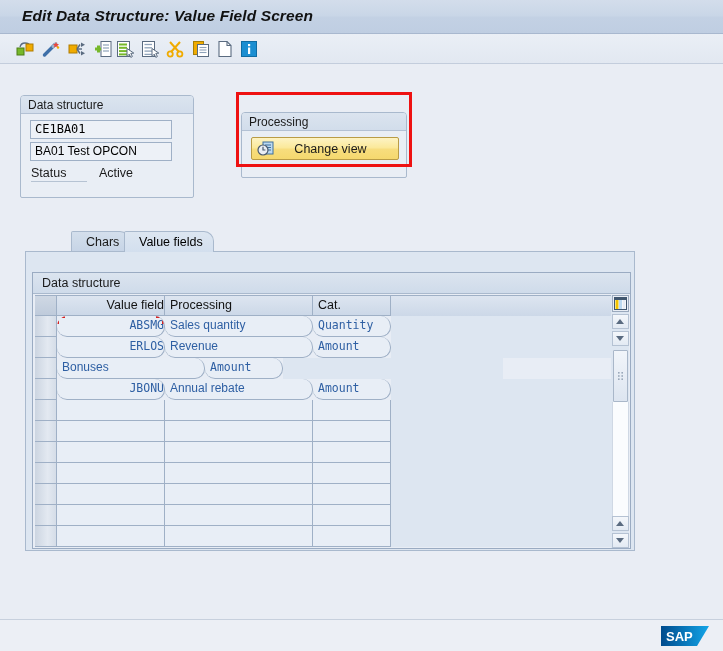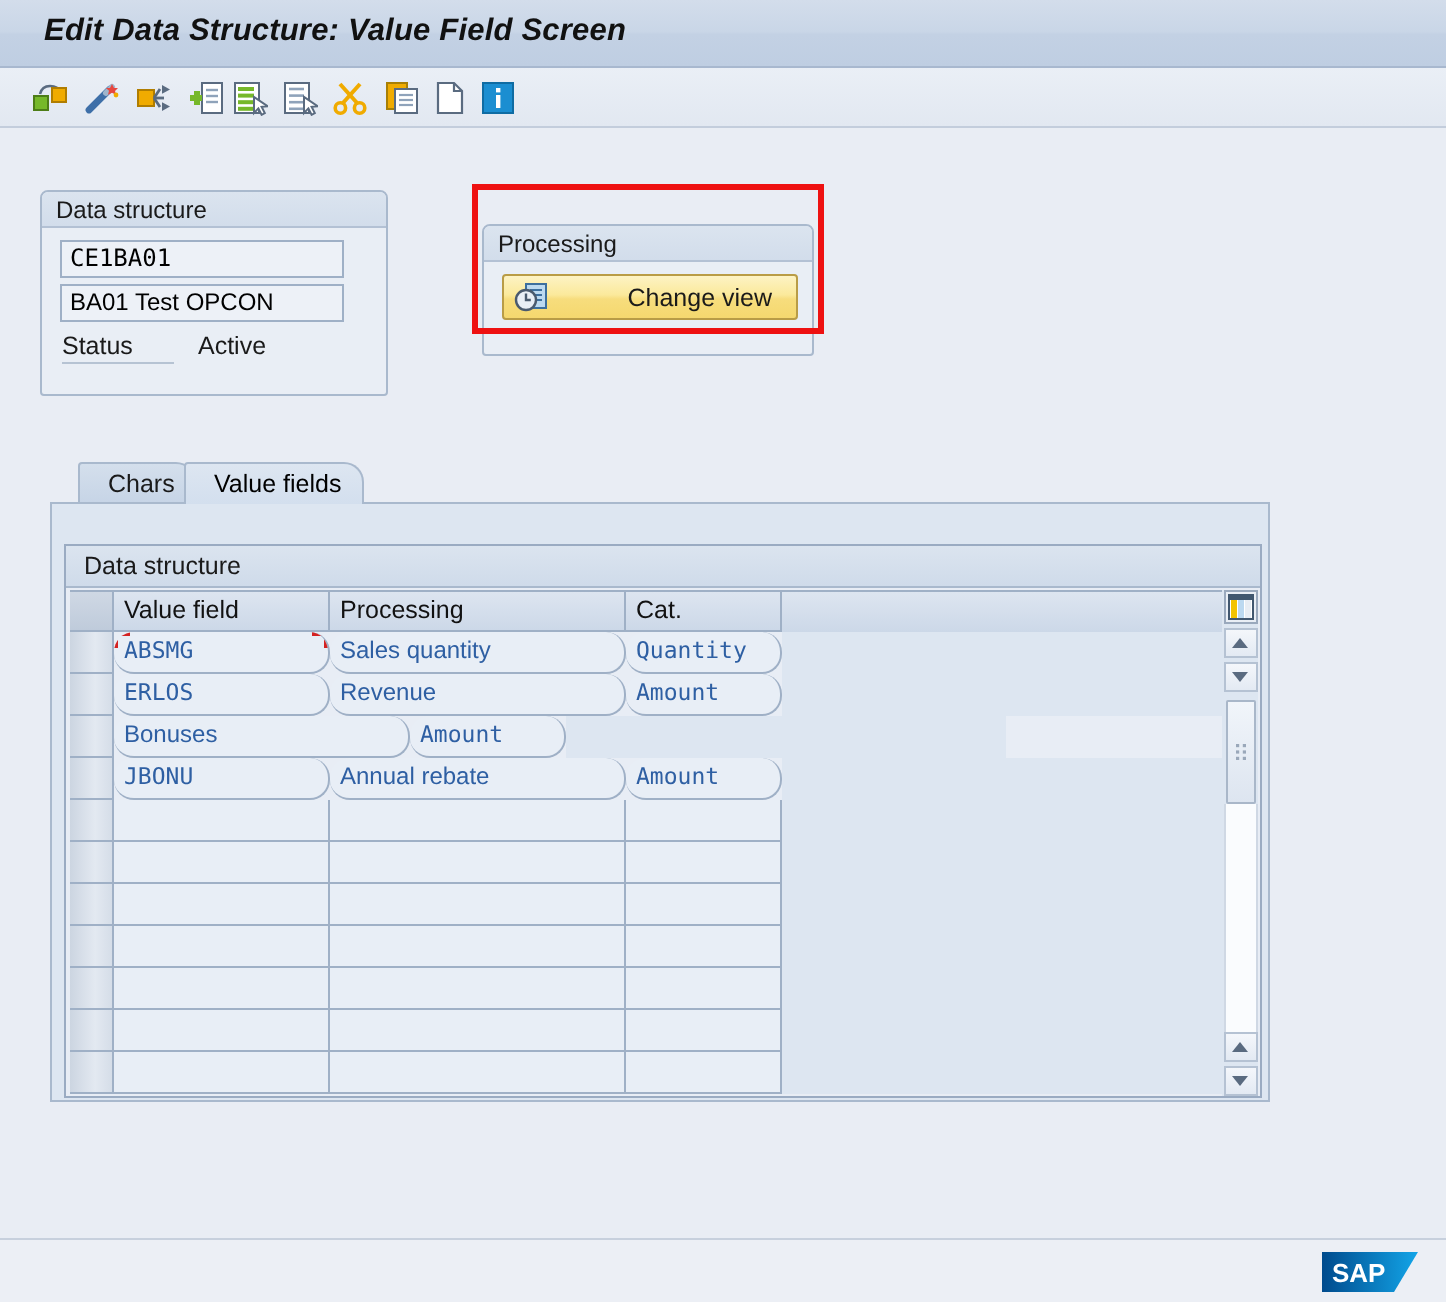--- a/index.html
+++ b/index.html
@@ -133,21 +133,21 @@
     border: 1px solid #b99c46;
     border-radius: 2px;
     box-sizing: border-box;
     cursor: pointer;
     display: flex;
     align-items: center;
   }
   #cv-icon { margin-left: 5px; width: 18px; height: 18px; display: block; }
   #cv-label {
     flex: 1;
-    text-align: right;
+    text-align: center;
     font-size: 12.5px;
     color: #1a1a1a;
     padding-right: 12px;
     white-space: nowrap;
   }
 
   
   #tabstrip {
     position: absolute;
     left: 25px; top: 231px;
@@ -157,20 +157,21 @@
     position: absolute;
     top: 0;
     height: 21px;
     line-height: 20px;
     font-size: 12.5px;
     color: #1a1a1a;
     padding: 0 10px 0 14px;
     box-sizing: border-box;
     cursor: pointer;
     white-space: nowrap;
+    margin-left: 32px;
   }
   .tab-inactive {
     background: linear-gradient(to bottom, #d4dfec 0%, #c6d4e6 100%);
     border: 1px solid #a9b9cd;
     border-bottom: none;
     border-radius: 2px 10px 0 0;
     left: 14px;
   }
   .tab-active {
     background: linear-gradient(to bottom, #dde6f1 0%, #d3dfee 100%);
@@ -227,21 +228,21 @@
   .cell {
     box-sizing: border-box;
     border-right: 1px solid #9fb0c6;
     border-bottom: 1px solid #9fb0c6;
     font-size: 12px;
     line-height: 19px;
     overflow: hidden;
     white-space: nowrap;
   }
   .col-sel { width: 22px; background: linear-gradient(to right,#ccd5e1 0%,#e3e9f1 60%,#d5dde8 100%); }
-  .col-a  { width: 108px; padding-left: 5px; }
+  .col-a  { width: 108px; padding-left: 5px; text-align: right; }
   .col-b  { width: 148px; padding-left: 5px; }
   .col-c  { width: 78px;  padding-left: 5px; }
   .col-rest { width: 220px; border-right: none; background: #dde6f1; border-bottom: none;}
   .hdr {
     background: linear-gradient(to bottom, #dde5f0 0%, #ccd8e8 100%);
     border-top: 1px solid #9fb0c6;
     color: #121212;
     font-size: 12.5px;
   }
   .hdr.col-sel { background: linear-gradient(to bottom,#cfd8e4 0%,#bfcbdb 100%); }

